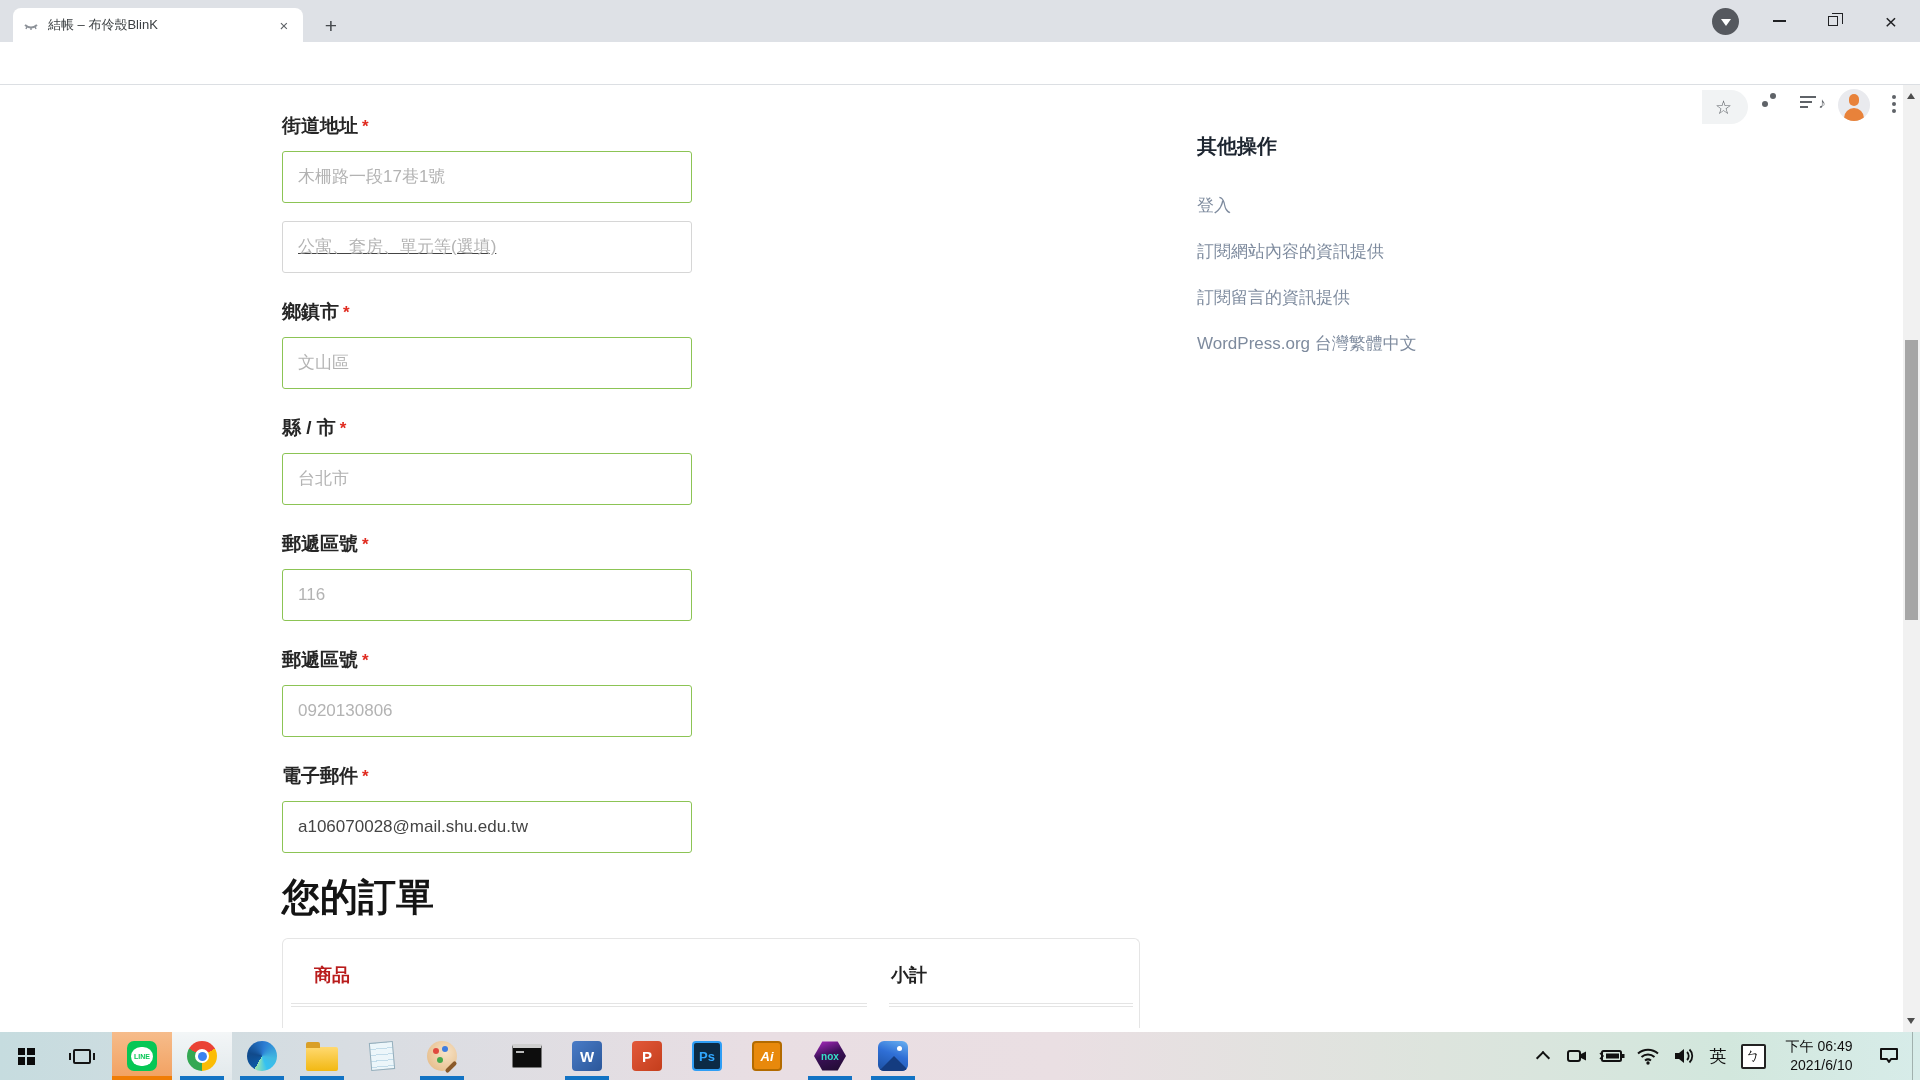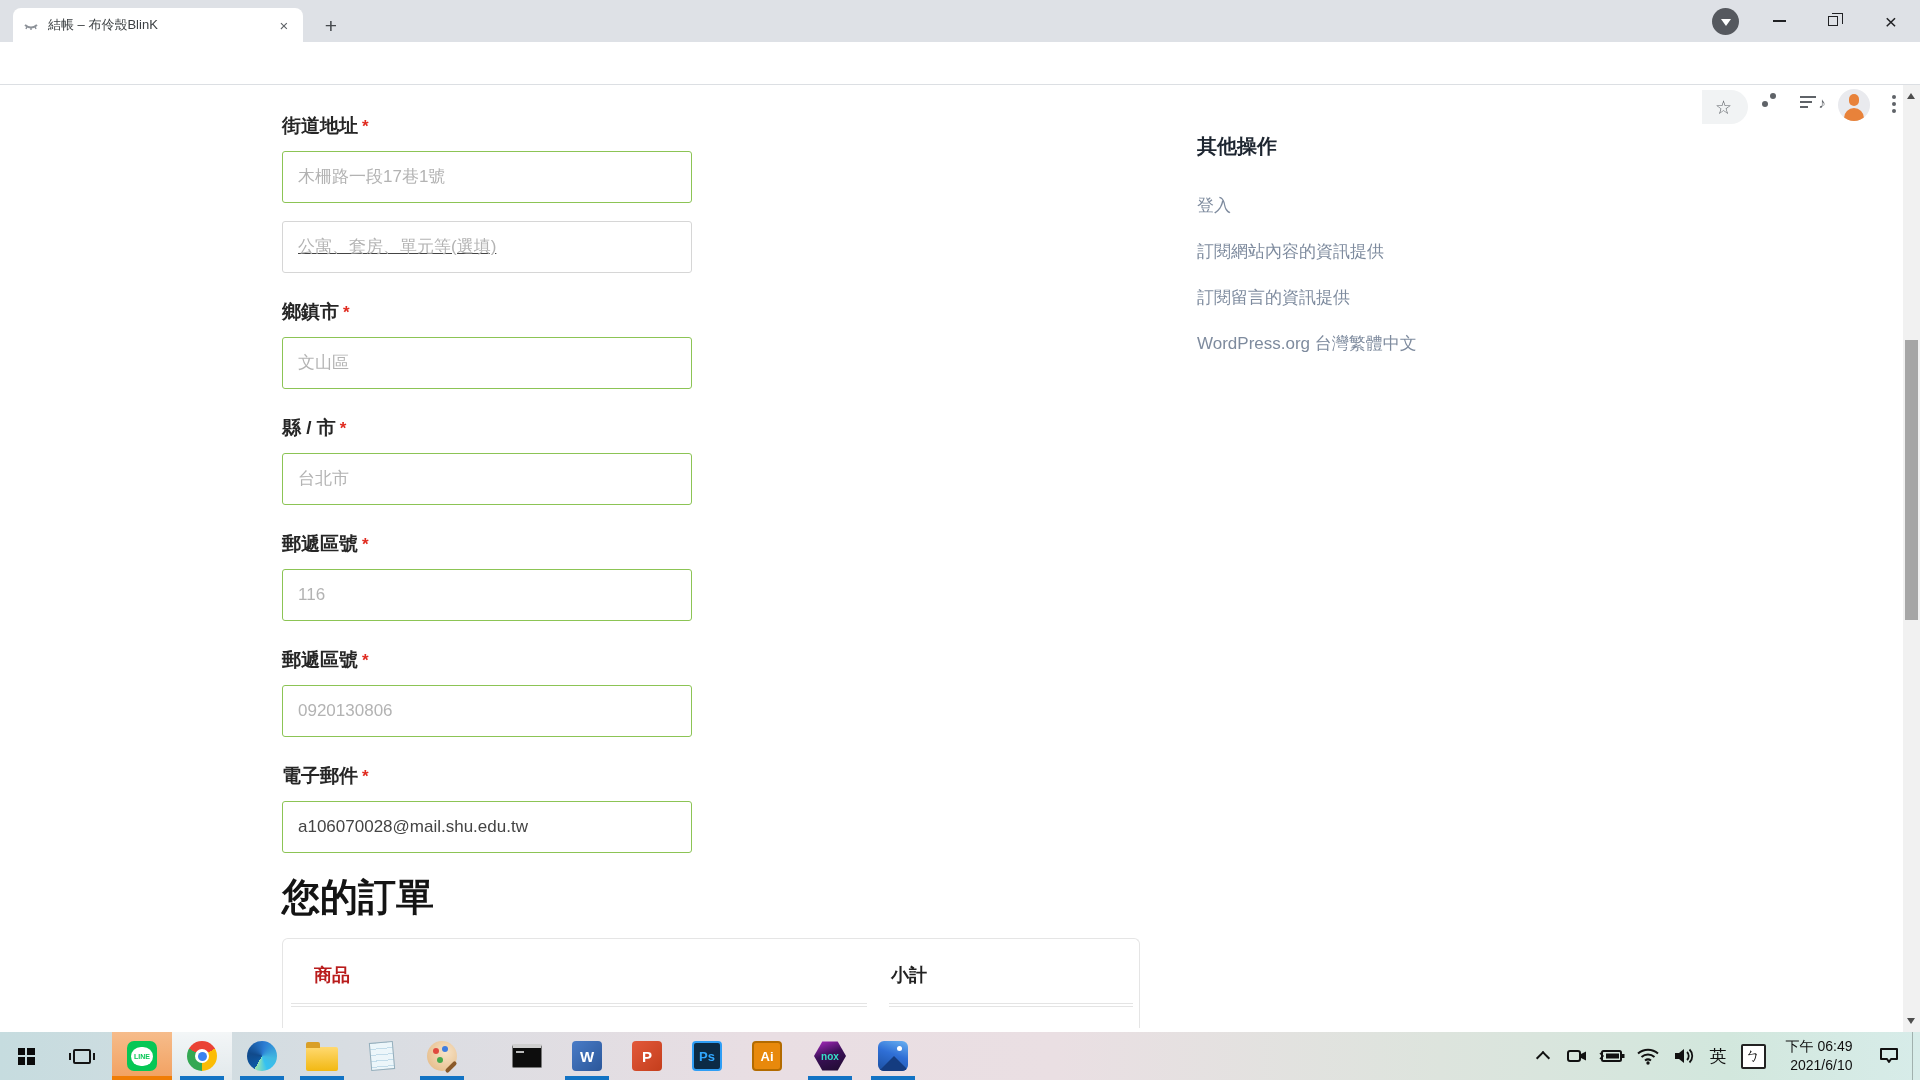--- a/index.html
+++ b/index.html
@@ -305,21 +305,21 @@
   <div class="tb-btn" style="left:557px;width:60px;">
     <span class="icon-word">W</span>
       <span class="ul"></span>
   </div>
   <div class="tb-btn" style="left:617px;width:60px;">
     <span class="icon-ppt">P</span>
   </div>
   <div class="tb-btn" style="left:677px;width:60px;">
     <span class="icon-ps">Ps</span>
   </div>
-  <div class="tb-btn" style="left:737px;width:60px;">
+  <div class="tb-btn" style="left:737px;width:60px;font-style:italic;">
     <span class="icon-ai">Ai</span>
   </div>
   <div class="tb-btn" style="left:800px;width:60px;">
     <span class="icon-nox"></span>
       <span class="ul"></span>
   </div>
   <div class="tb-btn" style="left:863px;width:60px;">
     <span class="icon-photos"></span>
       <span class="ul"></span>
   </div>

